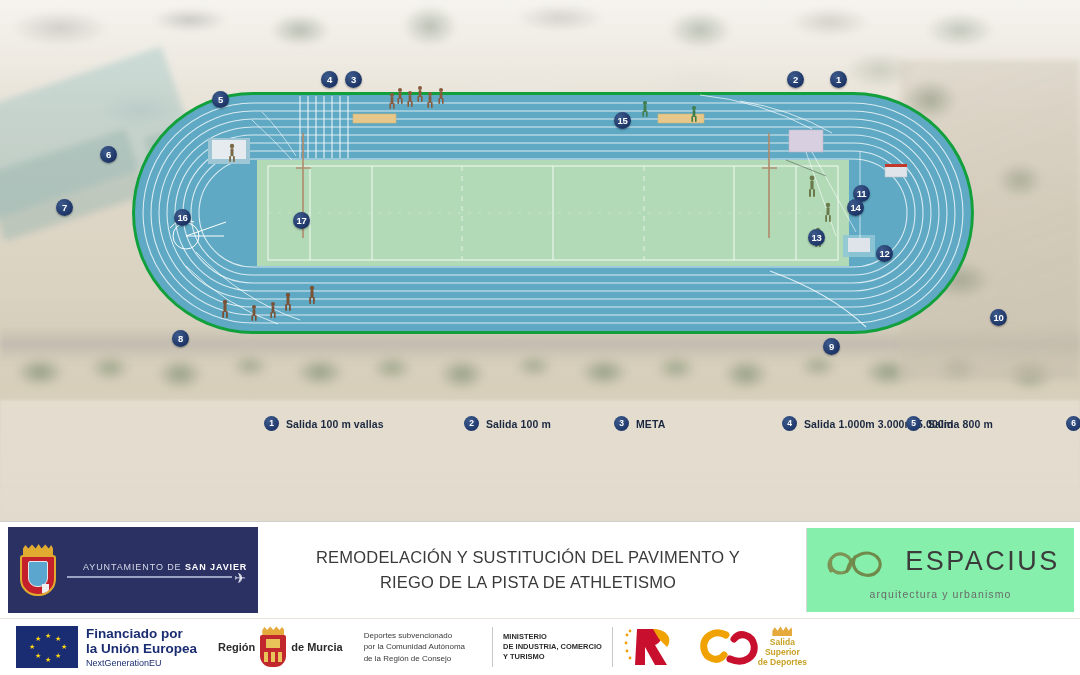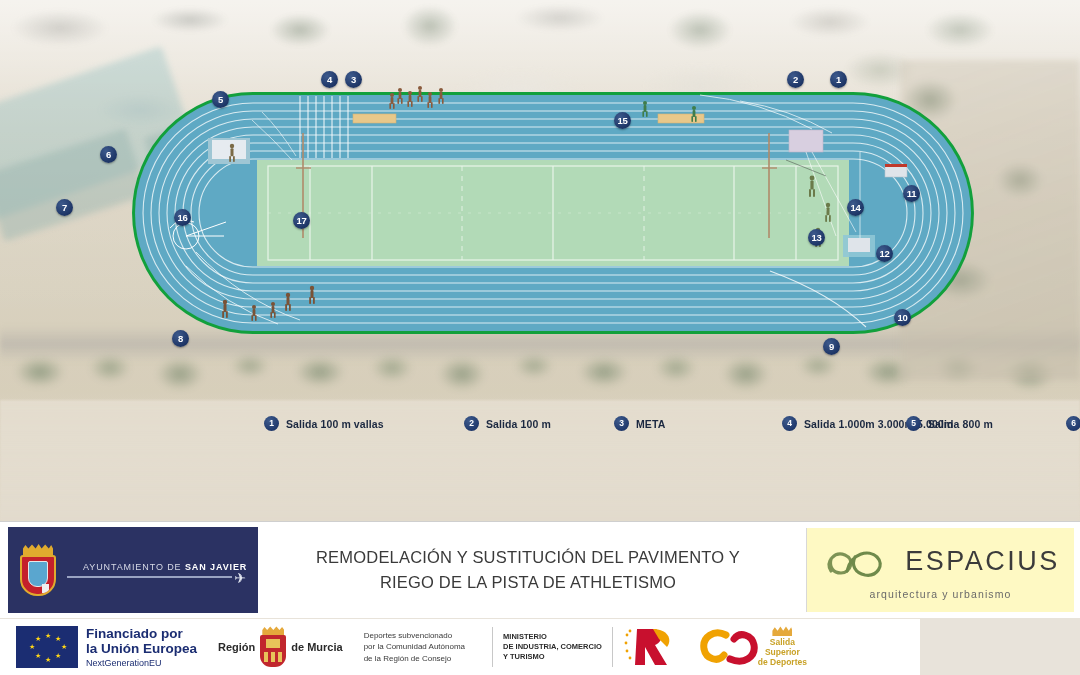--- a/index.html
+++ b/index.html
@@ -199,30 +199,30 @@
   #project-title {
     flex: 1; display: flex; flex-direction: column; align-items: center; justify-content: center;
     padding: 0 26px;
   }
   .pt-line {
     font-size: 16.5px; color: #3a3a3a; letter-spacing: .2px; text-align: center; line-height: 1.5;
   }
   #espacius {
     width: 268px; border-left: 1px solid #d8d8d8; margin: 6px 6px 6px 8px;
     display: flex; flex-direction: column; align-items: center; justify-content: center;
-    background: #fef9c3;
+    background: #86efac;
   }
   .esp-top { display: flex; align-items: center; gap: 8px; }
   .esp-mark { width: 76px; height: 42px; }
   .esp-word { font-size: 27px; color: #3b3b3b; letter-spacing: 2.5px; }
   .esp-sub { font-size: 10.5px; color: #6a6a6a; letter-spacing: 1.1px; margin-top: 5px; }
 
   
   #funding {
-    position: absolute; left: 0; top: 619px; width: 920px; height: 56px;
+    position: absolute; left: 0; top: 619px; width: 1080px; height: 56px;
     background: #ffffff;
     display: flex; align-items: center;
     padding-left: 16px;
     overflow: hidden;
   }
   .fund-block { display: flex; align-items: center; gap: 8px; height: 100%; }
   .fund-sep { width: 1px; height: 40px; background: #c8c8c8; margin: 0 10px; flex: 0 0 auto; }
 
   .eu-flag {
     width: 62px; height: 42px; background: #1b2d72; position: relative; flex: 0 0 auto;
@@ -519,22 +519,22 @@
 <div id="map-markers">
     <div class="marker" style="left: 830px; top: 71px;">1</div>
     <div class="marker" style="left: 787px; top: 71px;">2</div>
     <div class="marker" style="left: 345px; top: 71px;">3</div>
     <div class="marker" style="left: 321px; top: 71px;">4</div>
     <div class="marker" style="left: 212px; top: 91px;">5</div>
     <div class="marker" style="left: 100px; top: 146px;">6</div>
     <div class="marker" style="left: 56px; top: 199px;">7</div>
     <div class="marker" style="left: 172px; top: 330px;">8</div>
     <div class="marker" style="left: 823px; top: 338px;">9</div>
-    <div class="marker" style="left: 894px; top: 309px;">10</div>
-    <div class="marker" style="left: 903px; top: 185px;">11</div>
+    <div class="marker" style="left: 990px; top: 309px;">10</div>
+    <div class="marker" style="left: 853px; top: 185px;">11</div>
     <div class="marker" style="left: 876px; top: 245px;">12</div>
     <div class="marker" style="left: 808px; top: 229px;">13</div>
     <div class="marker" style="left: 847px; top: 199px;">14</div>
     <div class="marker" style="left: 614px; top: 112px;">15</div>
     <div class="marker" style="left: 174px; top: 209px;">16</div>
     <div class="marker" style="left: 293px; top: 212px;">17</div>
   </div>
 
 <div id="legend-grid">
     <div class="leg-item">

